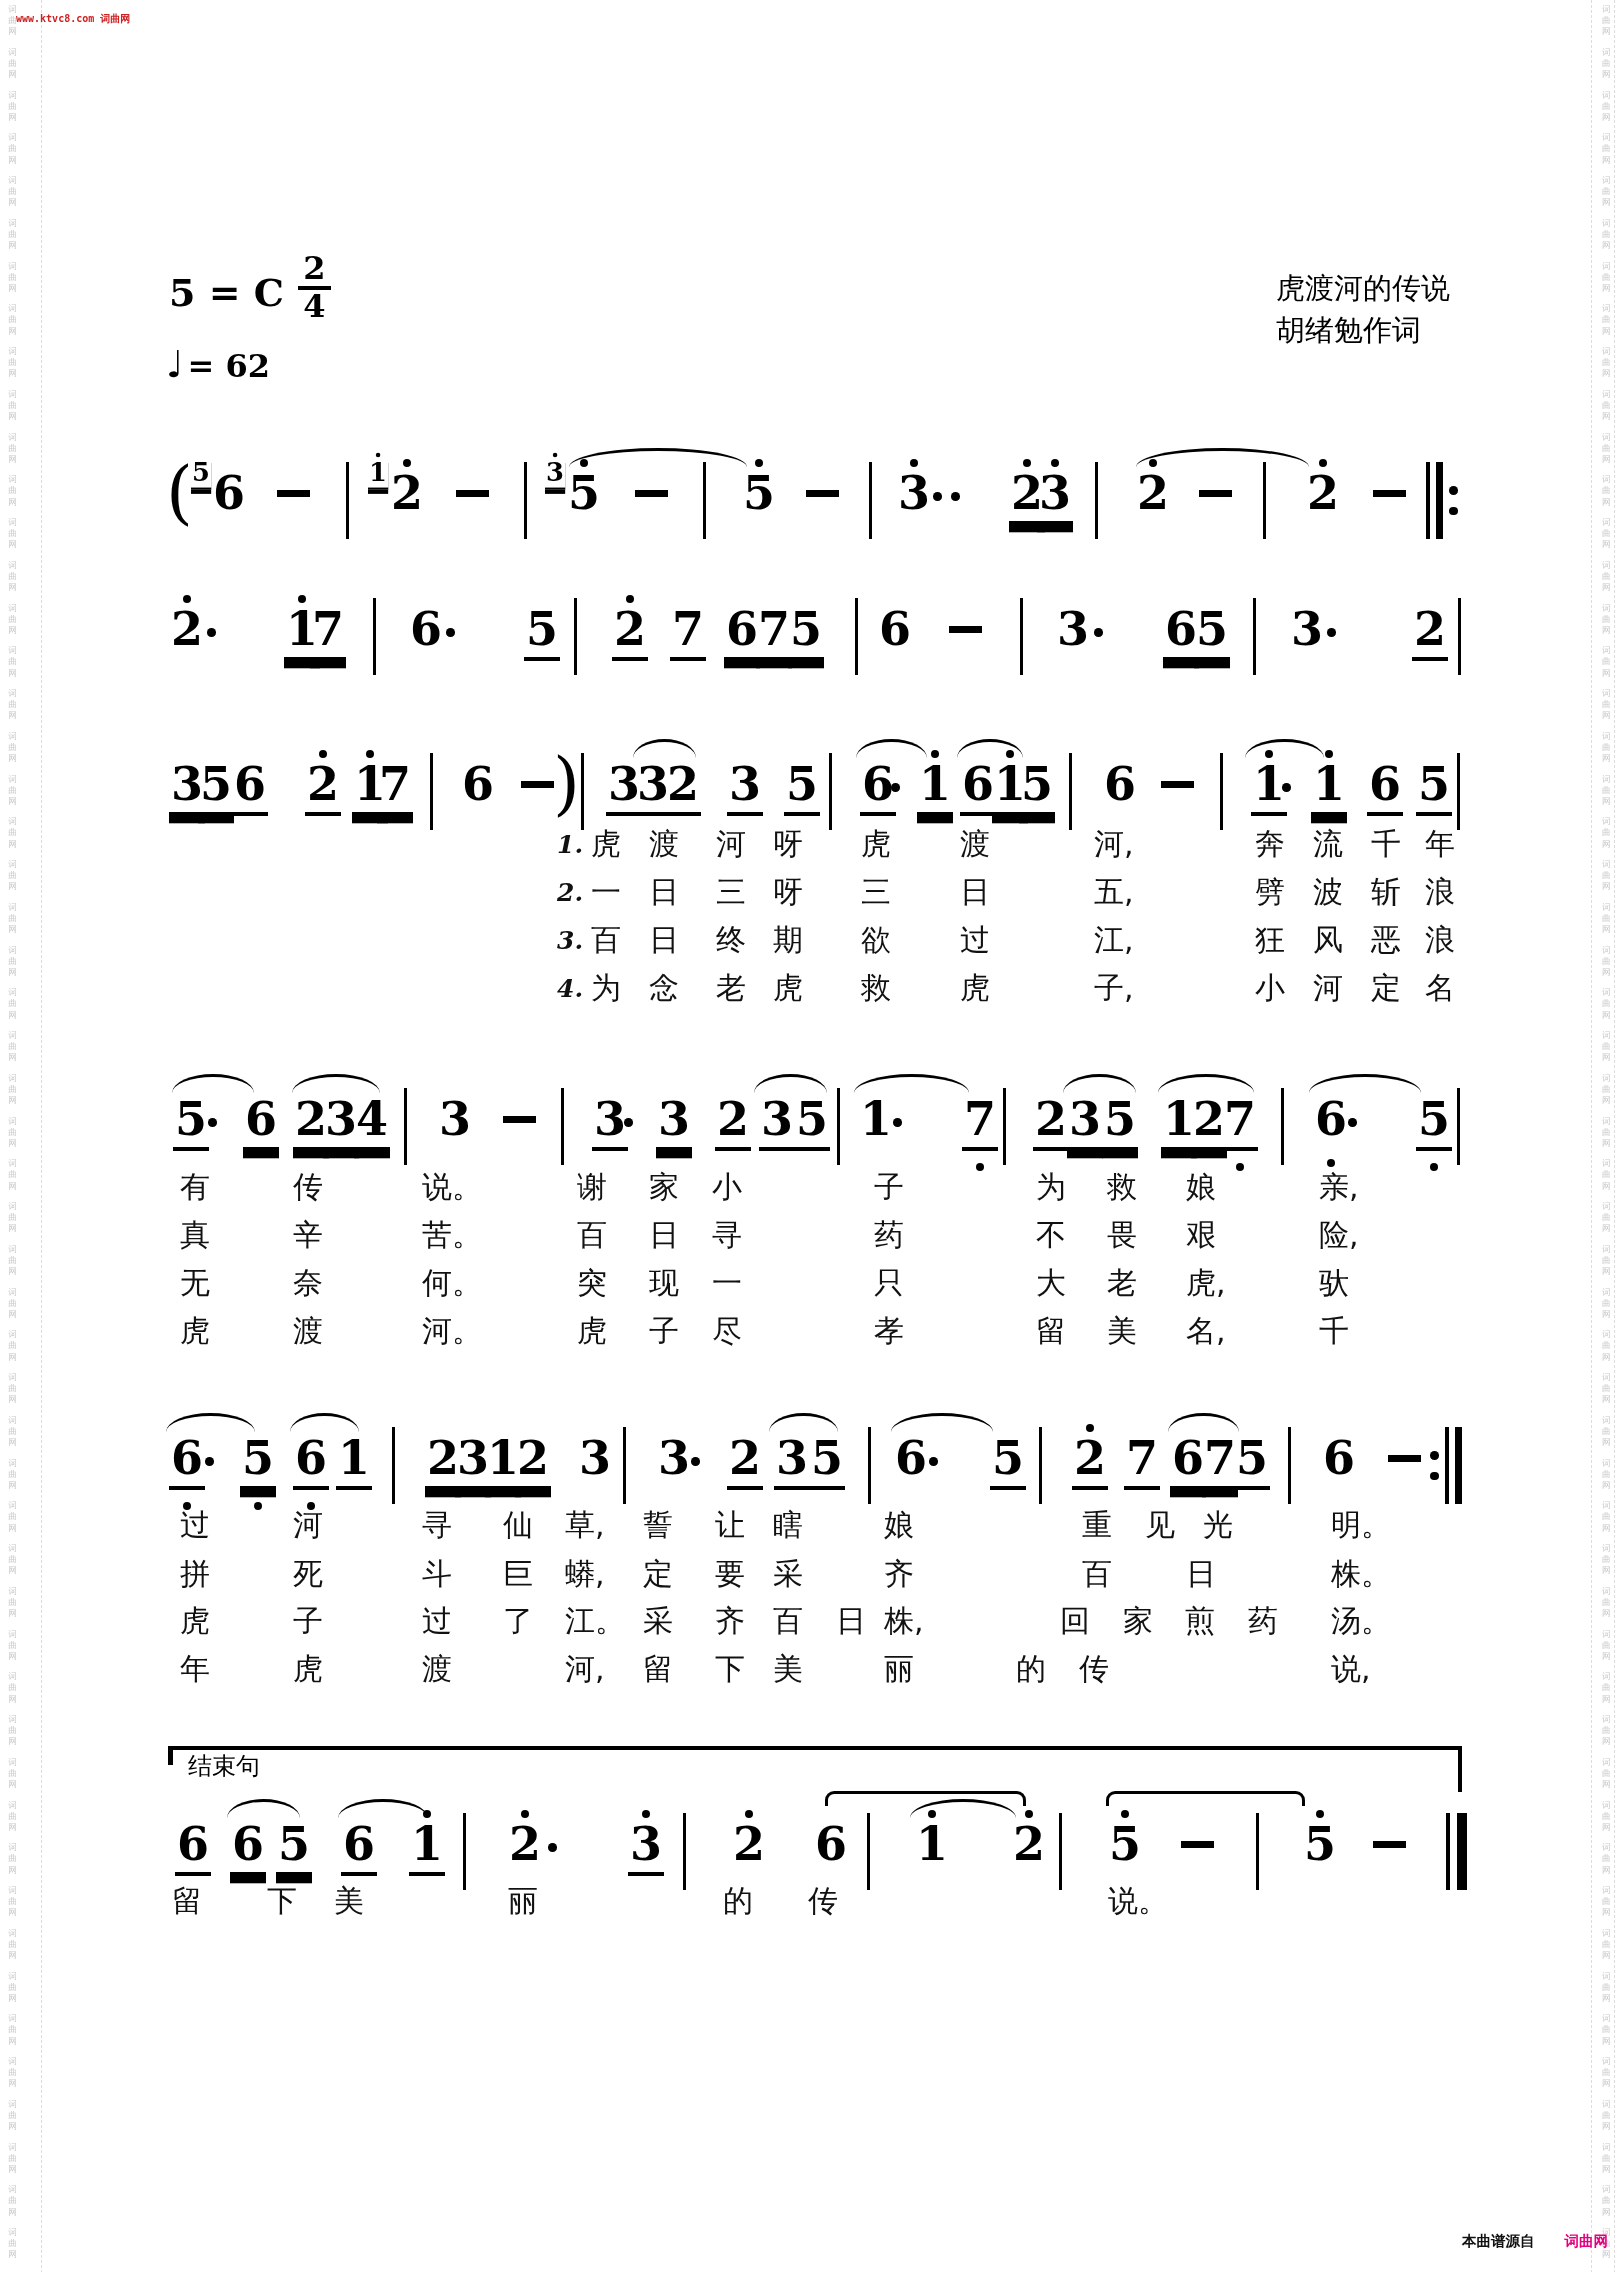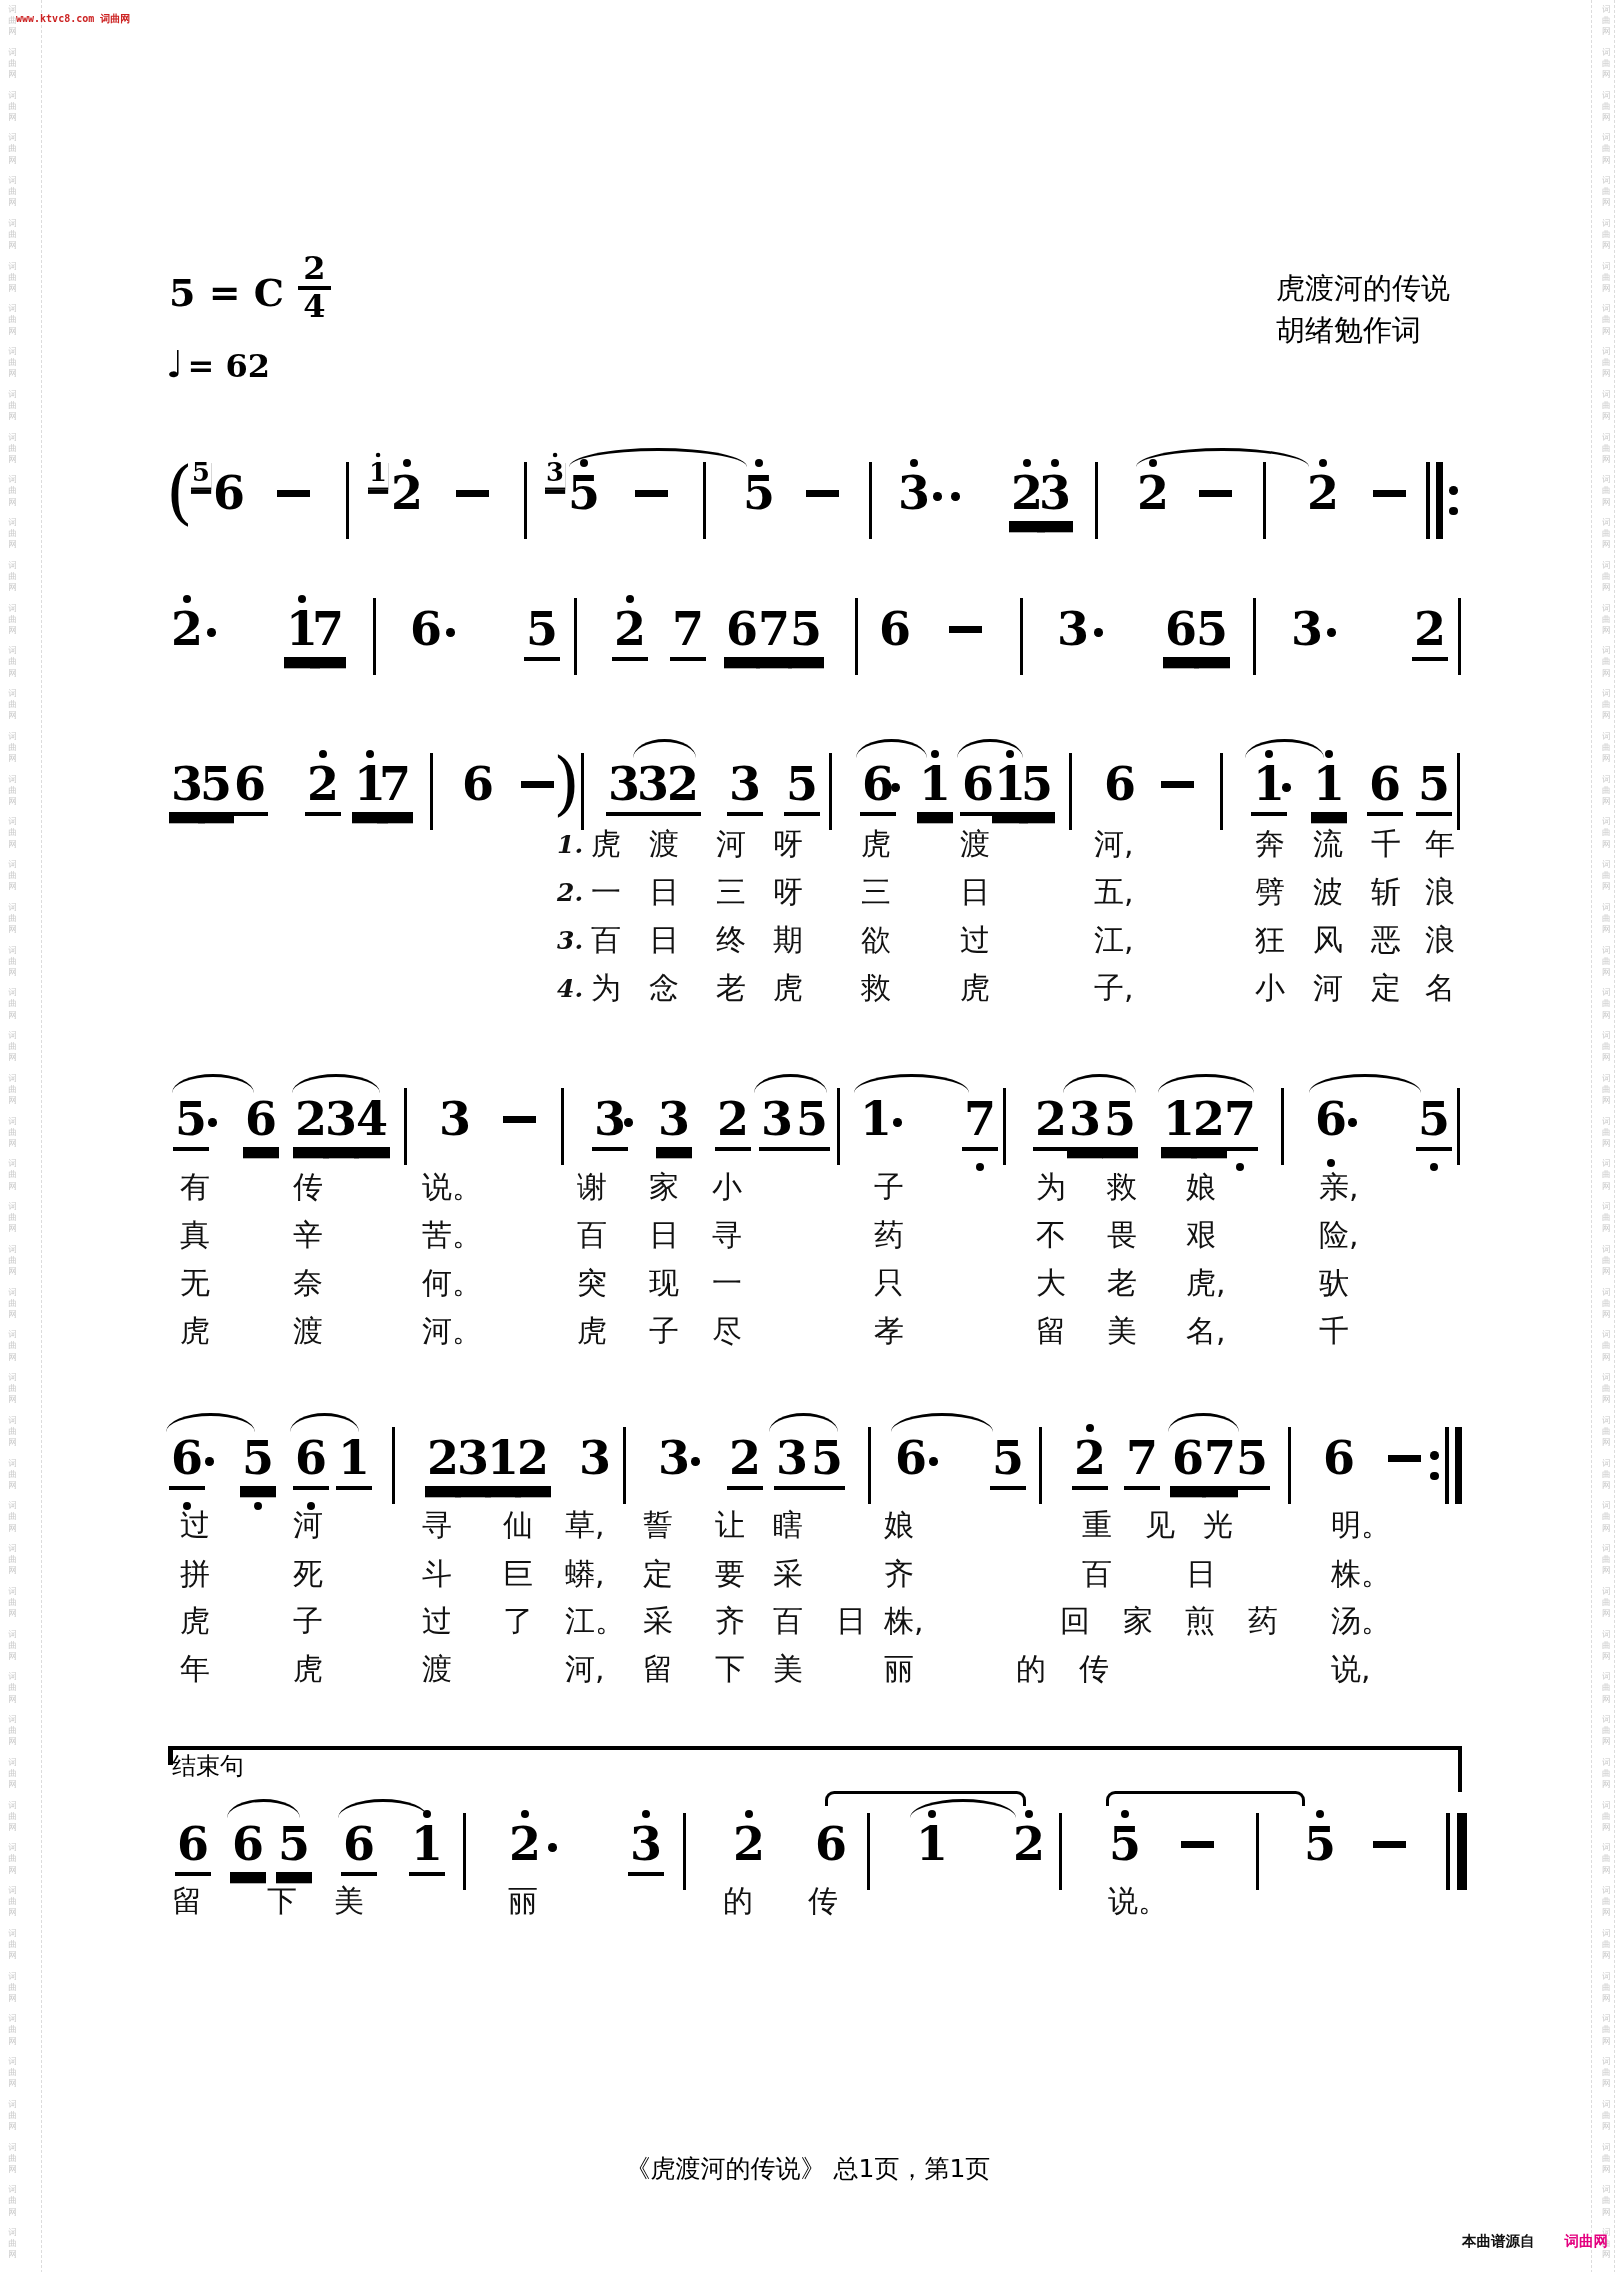--- a/index.html
+++ b/index.html
@@ -56,21 +56,21 @@
   .finalbar .fb1{width:4px;} .finalbar .fb2{width:10px;}
 
   
   .lyric-row{position:absolute;left:0;width:100%;height:40px;}
   .syl{position:absolute;font:400 30px/1.2 "DejaVu Sans",sans-serif;color:#111;white-space:nowrap;}
   .vnum{font:italic bold 25px/1.5 "DejaVu Serif",serif;}
 
   
   .end-bracket{position:absolute;border-top:4.6px solid #000;border-right:4.6px solid #000;}
   .end-bracket:before{content:"";position:absolute;left:0;top:0;width:4.6px;height:14.5px;background:#000;}
-  .end-label{position:absolute;left:4px;top:4px;font:400 24px/1 "DejaVu Sans",sans-serif;}
+  .end-label{position:absolute;left:20px;top:4px;font:400 24px/1 "DejaVu Sans",sans-serif;}
 
   
   .footer-center{position:absolute;left:0;right:0;top:2156px;text-align:center;
                  font:400 25px/1 "DejaVu Sans",sans-serif;}
   .src{position:absolute;right:8px;top:2234px;font:bold 14.5px/1 "DejaVu Sans",sans-serif;white-space:nowrap;}
   .src .pre{color:#111;margin-right:30px;}
   .src .nm{color:#e4007f;}
 </style>
 </head>
 <body>
@@ -821,18 +821,17 @@
         <span class="syl" style="left: 172px;">留</span>
         <span class="syl" style="left: 267px;">下</span>
         <span class="syl" style="left: 334px;">美</span>
         <span class="syl" style="left: 508px;">丽</span>
         <span class="syl" style="left: 723px;">的</span>
         <span class="syl" style="left: 808px;">传</span>
         <span class="syl" style="left: 1108px;">说。</span>
       </div>
     </div>
 
-  <div class="footer-center">《虎渡河的传说》 总1页，第1页</div>
   <div class="src">
     <span class="pre">本曲谱源自</span><span class="nm">词曲网</span>
   </div>
 </div>
 
 
 </body></html>

